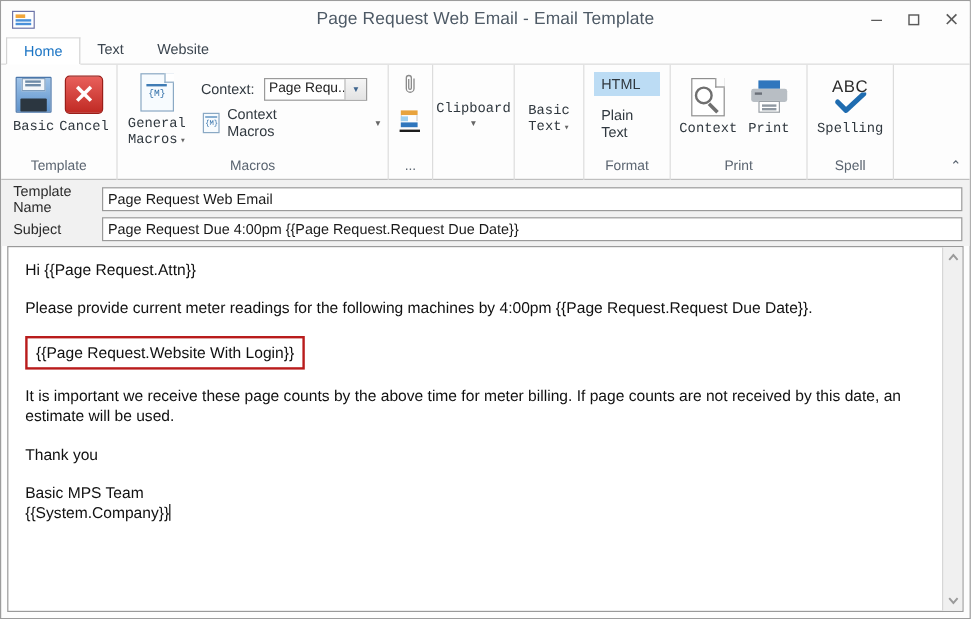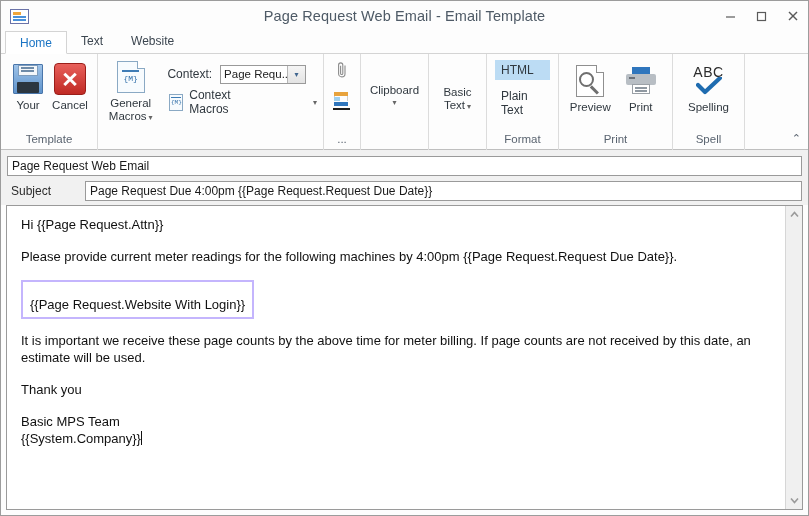--- a/index.html
+++ b/index.html
@@ -95,21 +95,21 @@
   .rgroup-label{
     height:18px;line-height:15px;text-align:center;
     font-size:11.5px;color:#5a6470;
   }
   .bigbtn{
     width:46px;display:flex;flex-direction:column;align-items:center;
     padding-top:4px;
   }
   .bigbtn .ico{height:34px;display:flex;align-items:center;justify-content:center;}
   .bigbtn .cap{
-    font-size:11.5px;color:#30383f;text-align:center;line-height:13px;margin-top:3px;
+    font-size:11.5px;color:#30383f;text-align:center;line-height:13px;margin-top:3px;font-family:Liberation Mono, monospace;
   }
   .bigbtn.wide{width:56px;}
   .caret{font-size:8px;color:#666;margin-left:2px;}
 
   
   .ico-save{width:30px;height:30px;position:relative;}
   .ico-save .body{position:absolute;inset:0;background:linear-gradient(#9fc3e8,#5e93cc);border:1px solid #4a76aa;border-radius:1px;}
   .ico-save .top{position:absolute;left:5px;top:1px;width:20px;height:11px;background:#f4f7fa;border:1px solid #7e9dbd;box-sizing:border-box;}
   .ico-save .tl1{position:absolute;left:8px;top:3px;width:13px;height:1.5px;background:#6e8ba8;}
   .ico-save .tl2{position:absolute;left:8px;top:6px;width:13px;height:1.5px;background:#6e8ba8;}
@@ -221,22 +221,22 @@
   .editor{
     flex:1;padding:10px 10px 0 14px;
     font-size:13px;color:#111;line-height:17px;
     font-family:"Liberation Sans",sans-serif;
     overflow:hidden;
   }
   .editor p{margin:0 0 15px 0;}
   .editor p.tight{margin-bottom:0;}
   .redbox{
     display:inline-block;
-    border:2px solid #c4b5fd;
-    padding:14px 7px 4px 7px;
+    border:2px solid #b91c1c;
+    padding:3px 7px 4px 7px;
     margin:0 0 13px 0;
     font-size:13px;color:#111;
     line-height:17px;
   }
   .caret-bar{display:inline-block;width:1px;height:14px;background:#111;vertical-align:-2px;margin-left:0px;}
 
   
   .vscroll{
     width:17px;flex:0 0 17px;
     background:#f0f0f0;border-left:1px solid #d6d6d6;
@@ -293,21 +293,21 @@
         <div class="bigbtn">
           <div class="ico">
             <div class="ico-save">
                 <div class="body"></div>
                 <div class="top"></div>
                 <div class="tl1"></div>
                 <div class="tl2"></div>
                 <div class="bot"></div>
               </div>
           </div>
-          <div class="cap">Your</div>
+          <div class="cap">Basic</div>
         </div>
         <div class="bigbtn">
           <div class="ico">
             <div class="ico-cancel">✕</div>
           </div>
           <div class="cap">Cancel</div>
         </div>
       </div>
       <div class="rgroup-label">Template</div>
     </div>
@@ -338,20 +338,21 @@
             <span class="ico-smallpage">
                 <span class="sheet"></span>
                 <span class="bar"></span>
                 <span class="mtxt">{M}</span>
               </span>
             <span class="cap">Context Macros</span>
             <span class="caret">▾</span>
           </div>
         </div>
       </div>
+      <div class="rgroup-label">Macros</div>
     </div>
 
     <div class="rgroup" style="width:37px;">
       <div class="rgroup-body" style="padding:0;justify-content:center;">
         <div class="narrow-col">
           <span>
             <svg class="ico-clip" viewBox="0 0 14 20">
                 <path d="M10 5.5v8.2a3.2 3.2 0 0 1-6.4 0V5a2.1 2.1 0 0 1 4.2 0v8.4a1.1 1.1 0 0 1-2.2 0V5.8" fill="none" stroke="#8b8b8b" stroke-width="1.1"></path>
               </svg>
           </span>
@@ -400,21 +401,21 @@
       <div class="rgroup-body" style="justify-content:space-around;padding-top:6px;">
         <div class="bigbtn wide">
           <div class="ico">
             <div class="ico-preview">
                 <div class="sheet"></div>
                 <div class="fold"></div>
                 <div class="lens"></div>
                 <div class="hand"></div>
               </div>
           </div>
-          <div class="cap">Preview</div>
+          <div class="cap">Context</div>
         </div>
         <div class="bigbtn wide">
           <div class="ico">
             <div class="ico-printer">
                 <div class="paper-top"></div>
                 <div class="case"></div>
                 <div class="slot"></div>
                 <div class="out"></div>
                 <div class="ol1"></div>
                 <div class="ol2"></div>
@@ -446,20 +447,21 @@
     <div class="rgroup" style="flex:1;">
       <div class="rgroup-body"></div>
       <div class="rgroup-label"></div>
     </div>
 
     <div class="ribbon-collapse">⌃</div>
   </div>
 
   <div class="fields">
     <div class="field-row">
+      <div class="field-label">Template Name</div>
       <div class="field-input">Page Request Web Email</div>
     </div>
     <div class="field-row">
       <div class="field-label">Subject</div>
       <div class="field-input">Page Request Due 4:00pm {{Page Request.Request Due Date}}</div>
     </div>
   </div>
 
   <div class="editor-wrap">
     <div class="editor">

